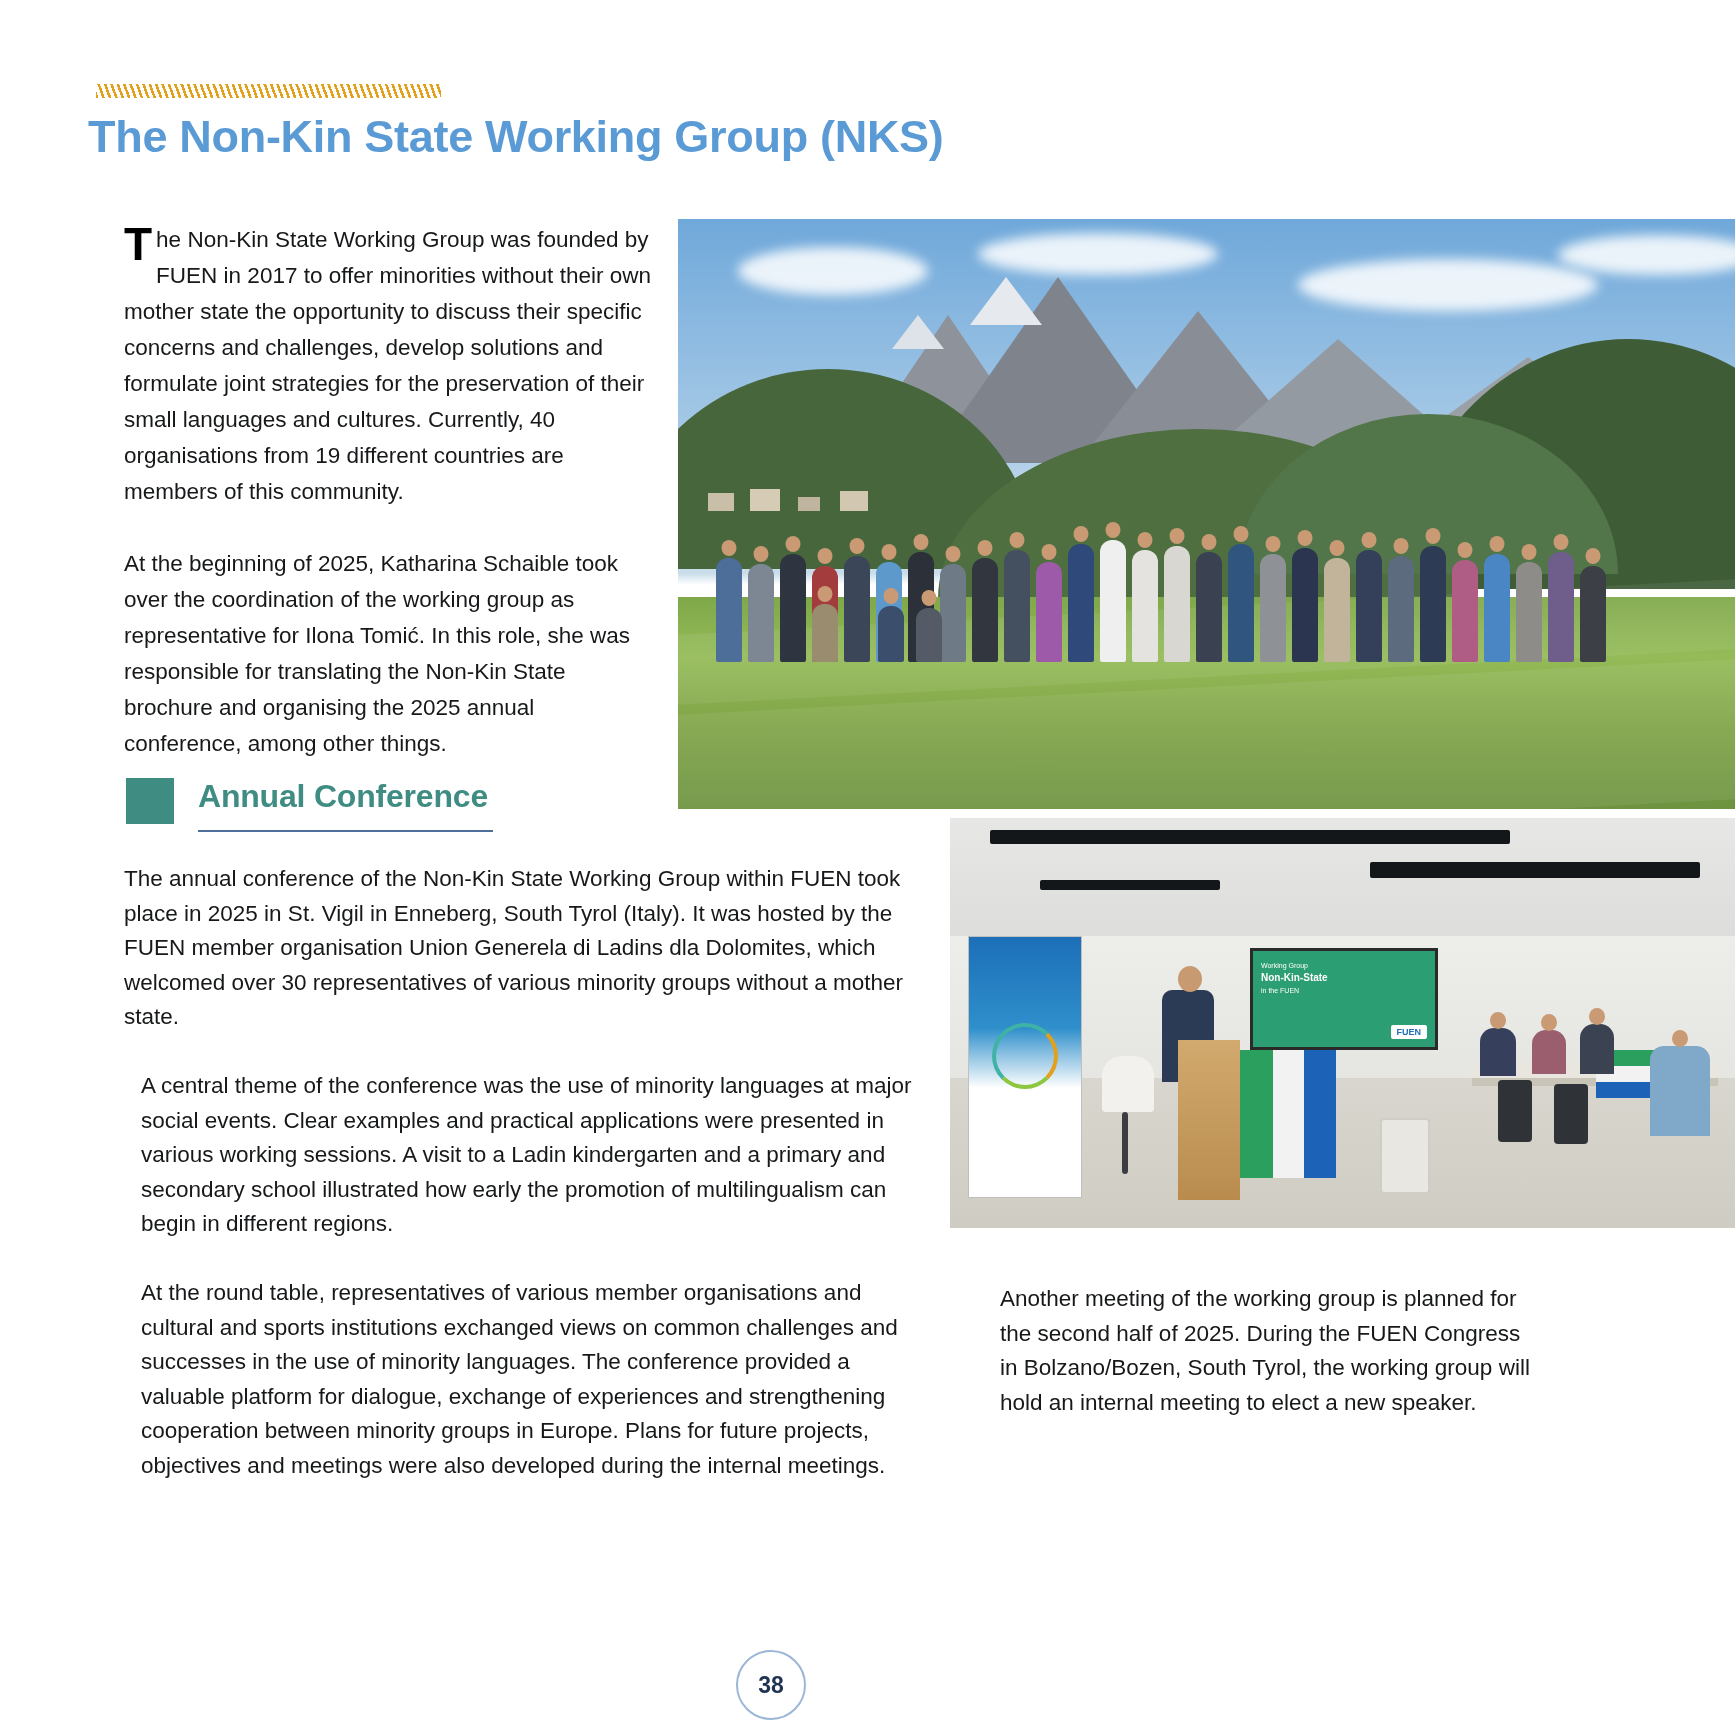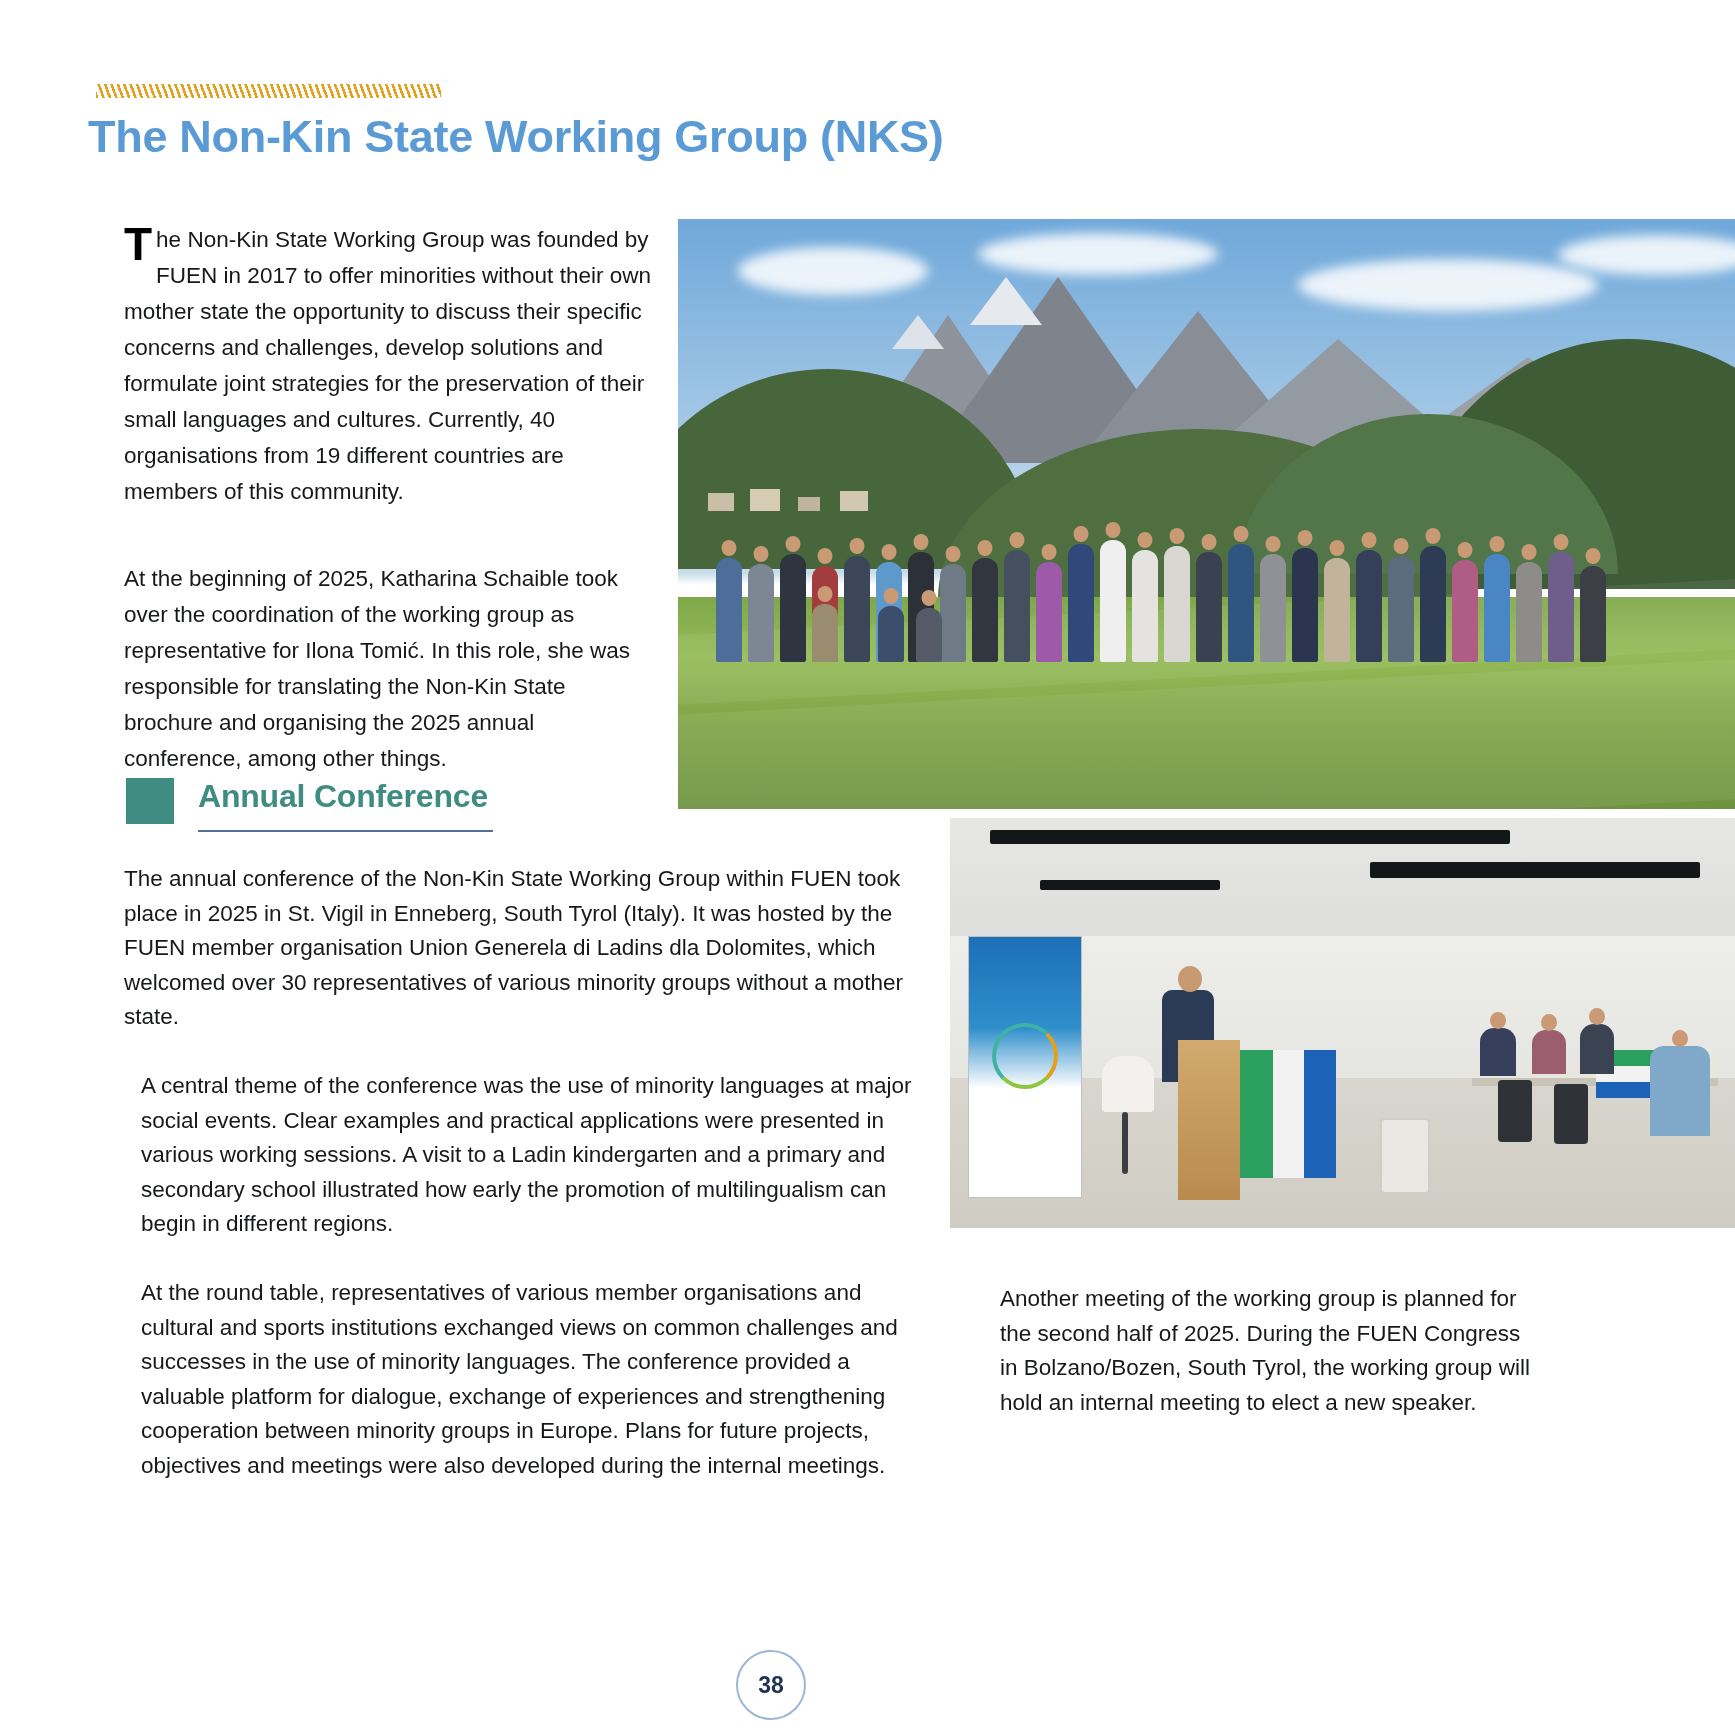--- a/index.html
+++ b/index.html
@@ -47,21 +47,21 @@
   .intro-col {
     position: absolute;
     left: 124px;
     top: 222px;
     width: 528px;
     font-size: 22.5px;
     line-height: 36px;
     color: #16181a;
   }
   .intro-col p { margin: 0; }
-  .intro-col p.gap { margin-top: 51px; }
+  .intro-col p.gap { margin-top: 36px; }
   .dropcap {
     float: left;
     font-size: 46px;
     line-height: 41px;
     font-weight: 800;
     padding-right: 4px;
     margin-top: 2px;
     color: #000000;
   }
 
@@ -492,20 +492,28 @@
   <div class="conf-beam" style="left:420px; top:44px; width:330px; height:16px;"></div>
   <div class="conf-beam" style="left:90px;  top:62px; width:180px; height:10px;"></div>
   <div class="conf-wall"></div>
   <div class="conf-floor"></div>
 
   <div class="fuen-banner">
     <div class="fuen-ring"></div>
     <div class="fuen-word">FUEN</div>
   </div>
 
+  <div class="screen">
+    <div class="scr-title">
+      <span class="scr-sub">Working Group</span><br>
+      <span>Non-Kin-State</span><br>
+      <span class="scr-sub">in the FUEN</span>
+    </div>
+    <div class="scr-logo">FUEN</div>
+  </div>
 
   <div class="speaker-body"></div>
   <div class="speaker-head"></div>
   <div class="podium"></div>
   <div class="podium-flag"></div>
 
   <div class="table-long"></div>
   <div class="panel-flag"></div>
 
   <div class="seated" style="left:530px; top:210px; width:36px; height:48px; background:#36405C;">

